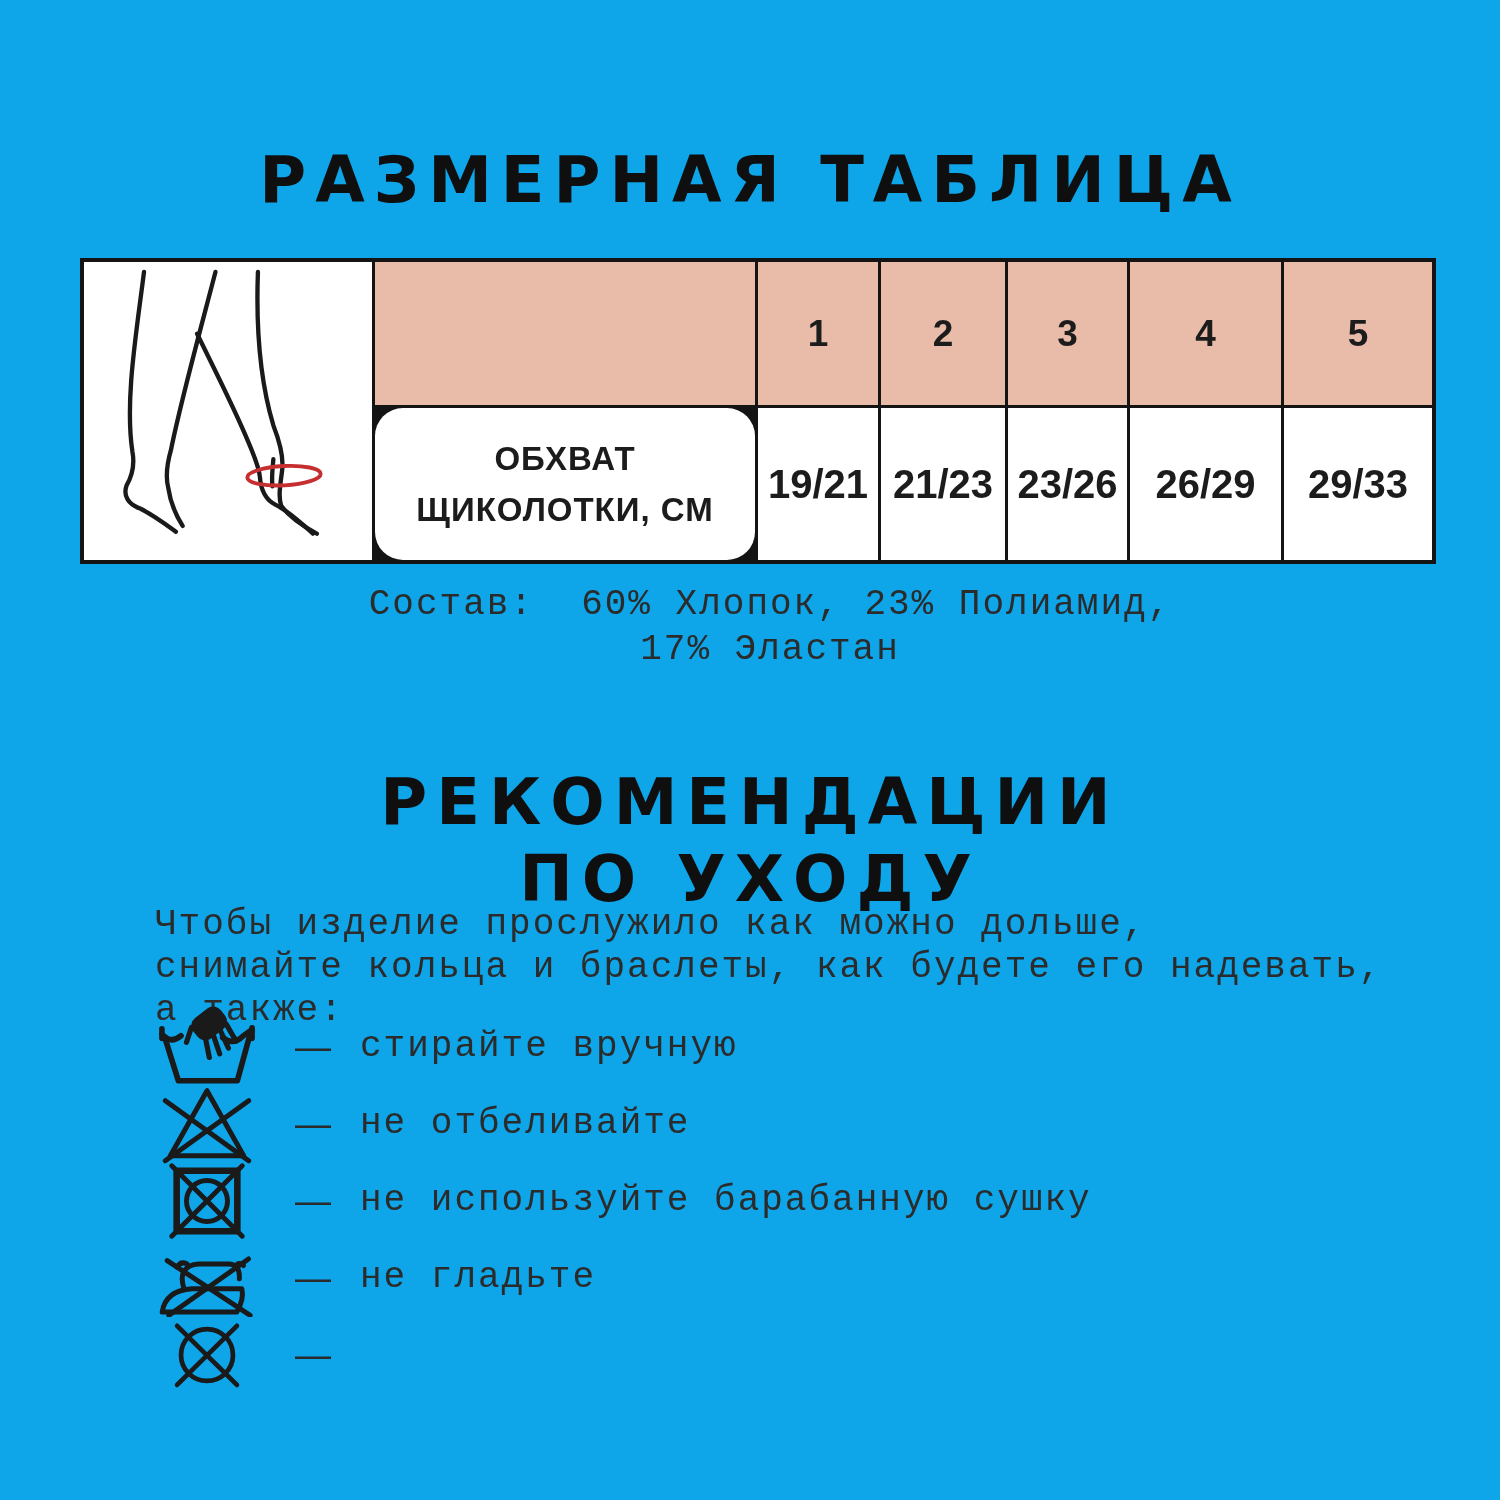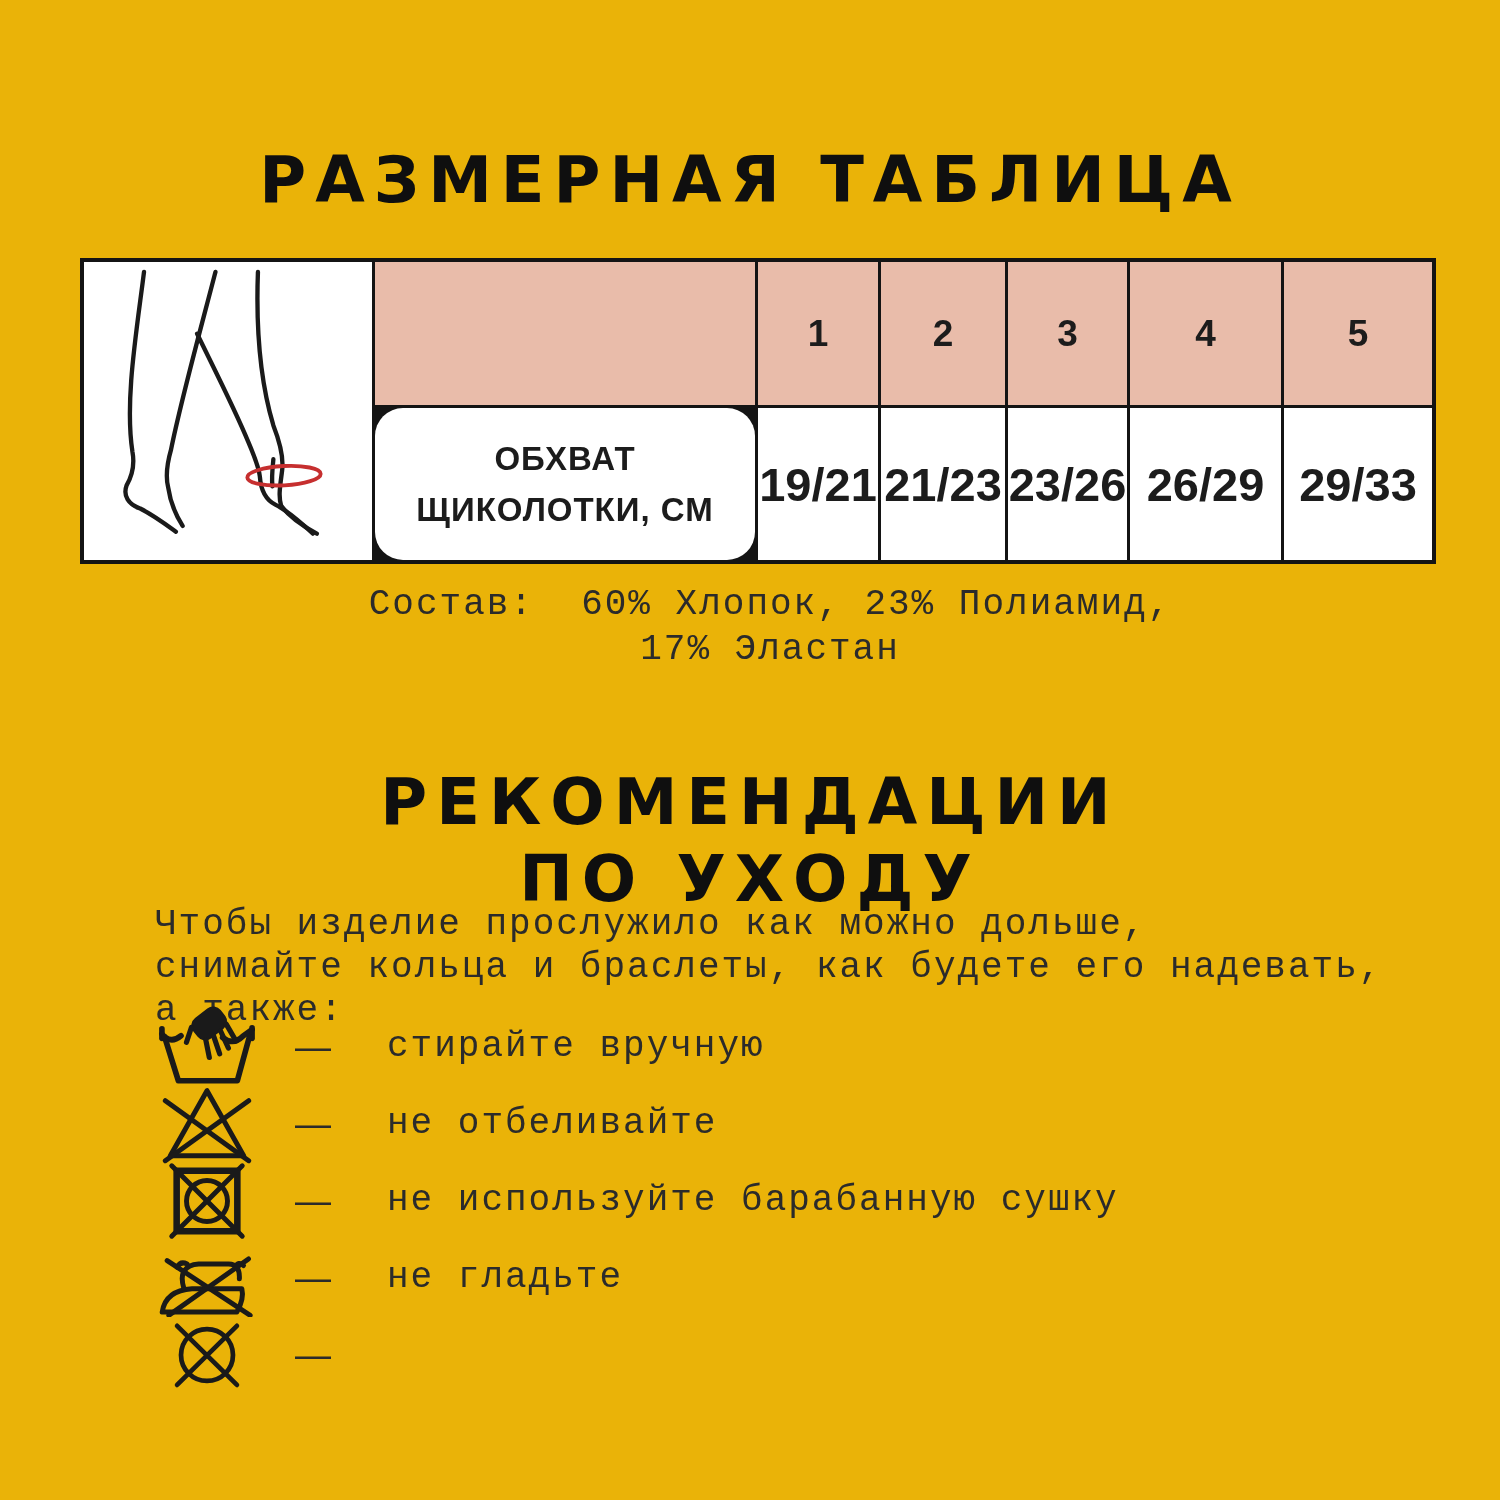--- a/index.html
+++ b/index.html
@@ -1,17 +1,17 @@
 <!DOCTYPE html>
 <html><head>
 <meta charset="utf-8">
 <style>
   html,body { margin:0; padding:0; background:#ffffff; }
   .page {
-    position:relative; width:1500px; height:1500px; background:#eab308;
+    position:relative; width:1500px; height:1500px; background:#0ea5e9;
     font-family:"Liberation Sans", sans-serif; color:#161616; overflow:hidden;
   }
   .big-title {
     position:absolute; left:0; width:100%; text-align:center;
     font-family:"DejaVu Sans", sans-serif; font-weight:bold;
     font-size:64px; line-height:77px; letter-spacing:9px; color:#0f0f0f;
     white-space:pre-wrap;
   }
   .title-size { top:142px; }
   .title-care { top:764px; }
@@ -25,36 +25,36 @@
     gap:3px; background:#141414; border:4px solid #141414;
   }
   .cell { background:#ffffff; display:flex; align-items:center; justify-content:center; }
   .beige { background:#e9bcaa; }
   .legs-cell { grid-column:1; grid-row:1 / span 2; background:#ffffff; }
   .size-num { font-weight:bold; font-size:37px; color:#1c1c1c; }
   .row-label {
     font-weight:bold; font-size:33px; line-height:51px; text-align:center;
     letter-spacing:1px; white-space:pre-wrap; color:#1c1c1c;border-radius:28px;
   }
-  .value { font-weight:bold; font-size:47px; color:#1c1c1c; }
+  .value { font-weight:bold; font-size:40px; color:#1c1c1c; }
 
   
   .body-text {
     font-family:Liberation Mono, monospace; font-size:36px;
     letter-spacing:2px; color:#2b2b2b; white-space:pre-wrap;
   }
   .composition { position:absolute; left:40px; width:1460px; top:582px; text-align:center; line-height:45px; }
   .intro { position:absolute; left:155px; top:903px; line-height:43px; }
 
   
   .care-list { position:absolute; left:148px; top:1008px; }
   .care-item { display:flex; align-items:center; height:77px; }
   .icon-box { width:118px; display:flex; align-items:center; justify-content:center; }
   .dash { width:94px; text-align:center; font-size:36px; color:#2b2b2b; }
-  .care-label { font-size:36px; letter-spacing:2px;margin-left:27px; }
+  .care-label { font-size:36px; letter-spacing:2px; }
 
   .icon-stroke { stroke:#1a1a1a; fill:none; stroke-linecap:round; stroke-linejoin:round; }
 </style>
 </head>
 <body>
 
 <div class="page">
 
   <div class="big-title title-size">РАЗМЕРНАЯ ТАБЛИЦА</div>
 

